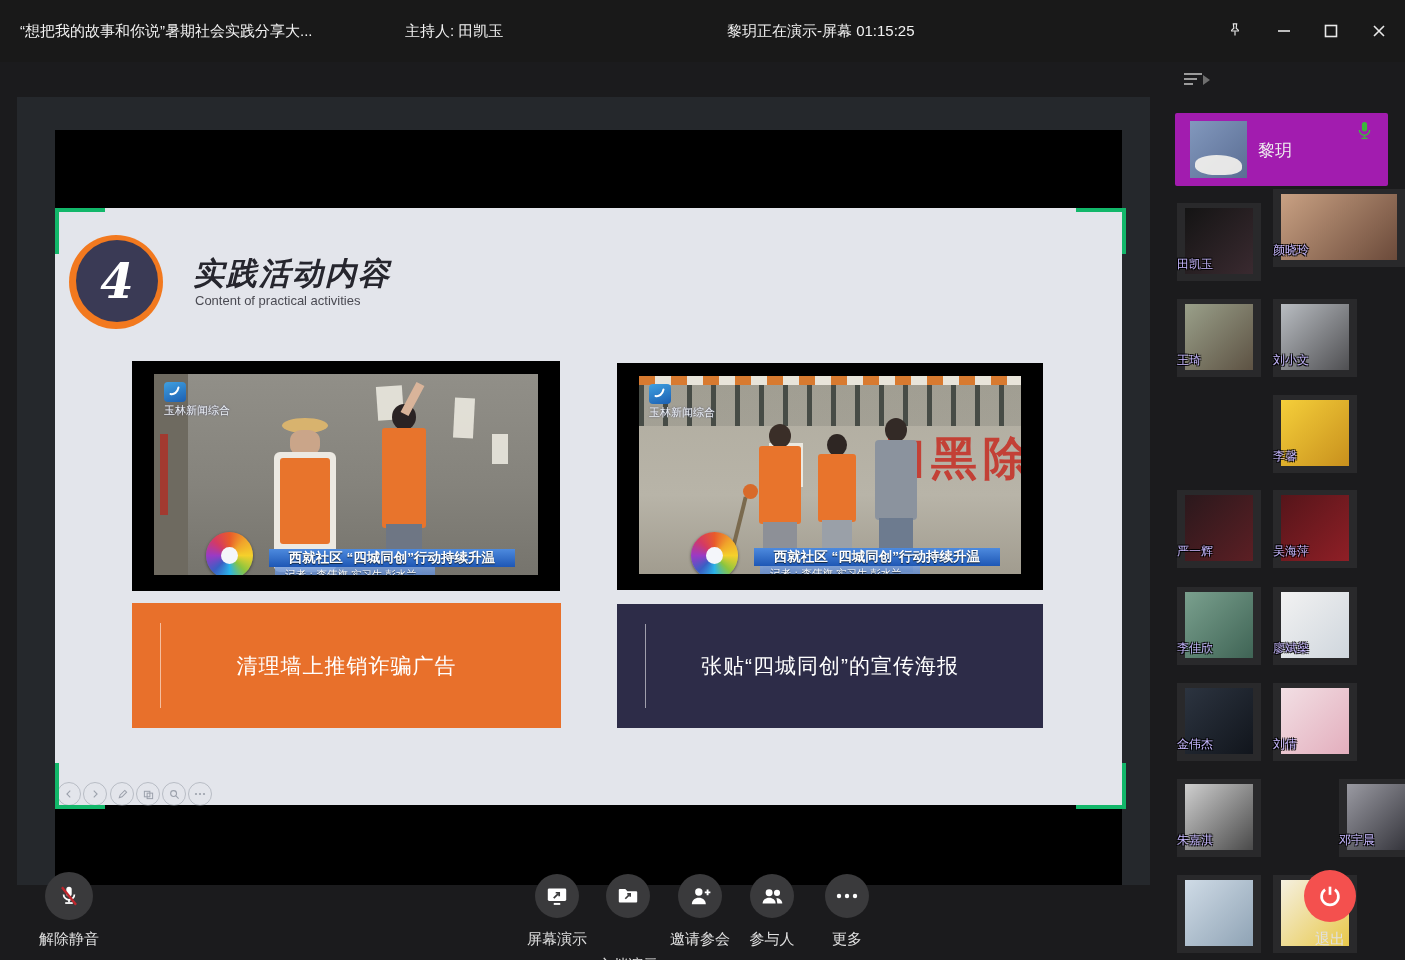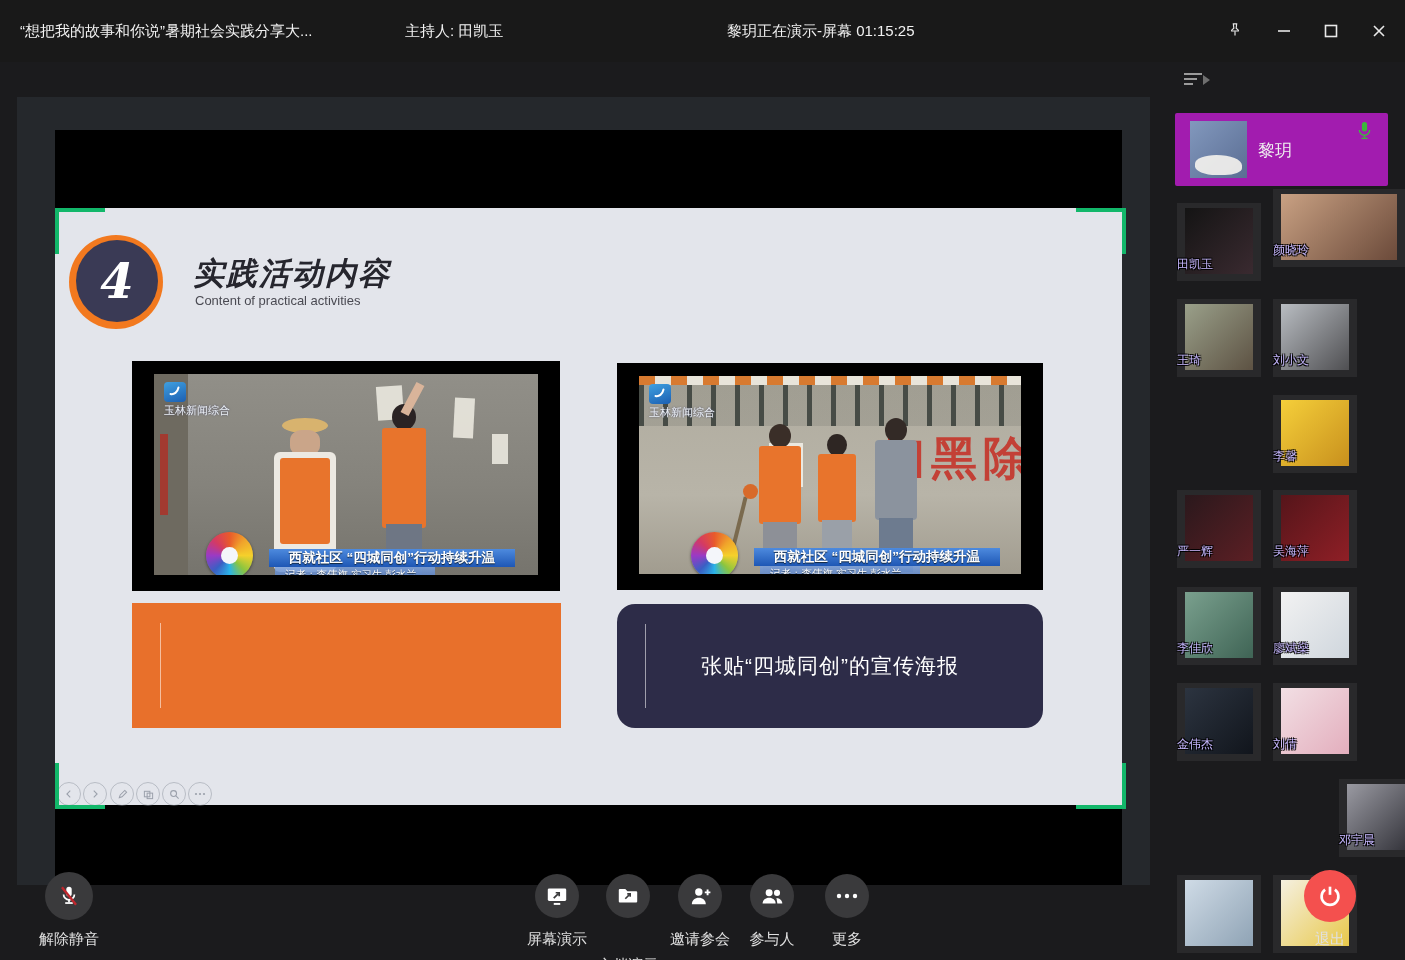--- a/index.html
+++ b/index.html
@@ -188,22 +188,23 @@
           </div>
 
           <div class="cap-main" style="left:115px;top:172px;width:246px;">西就社区 “四城同创”行动持续升温</div>
           <div class="cap-sub" style="left:121px;top:190px;width:150px;">记者：李伟旗 实习生 彭水兰</div>
           <div class="pinwheel" style="left:52px;top:156px;"></div>
         </div>
       </div>
 
       <div class="lblbox" style="left: 77px; top: 395px; width: 429px; height: 125px; background: linear-gradient(135deg, rgb(232, 112, 43), rgb(232, 112, 43));">
         <div class="bar"></div>
-      </div>
-      <div class="lblbox" style="left: 562px; top: 396px; width: 426px; height: 124px; background: linear-gradient(135deg, rgb(45, 44, 72), rgb(45, 44, 72)); border-radius: 18px;">
+        <span>清理墙上推销诈骗广告</span>
+      </div>
+      <div class="lblbox" style="left: 562px; top: 396px; width: 426px; height: 124px; background: linear-gradient(135deg, rgb(45, 44, 72), rgb(45, 44, 72));">
         <div class="bar"></div>
         <span>张贴“四城同创”的宣传海报</span>
       </div>
 
       <div class="mini" style="left:2px;top:574px;">
         <svg width="10" height="10" viewBox="0 0 12 12">
             <path d="M7.5 2L3.5 6l4 4" fill="none" stroke="#8a909c" stroke-width="1.3"></path>
           </svg>
       </div>
       <div class="mini" style="left:28px;top:574px;">
@@ -302,20 +303,24 @@
     <div class="nm">金伟杰</div>
   </div>
   <div class="tile" style="left:1273px;top:587px;">
     <div class="av" style="background: linear-gradient(135deg, rgb(242, 242, 242), rgb(207, 214, 221));"></div>
     <div class="nm">廖斌燊</div>
   </div>
   <div class="tile" style="left:1273px;top:683px;">
     <div class="av" style="background: linear-gradient(135deg, rgb(242, 223, 228), rgb(227, 174, 189));"></div>
     <div class="nm">刘倩</div>
   </div>
+  <div class="tile" style="left:1177px;top:779px;">
+    <div class="av" style="background: linear-gradient(135deg, rgb(207, 207, 207), rgb(74, 74, 74));"></div>
+    <div class="nm">朱嘉淇</div>
+  </div>
   <div class="tile" style="left:1339px;top:779px;">
     <div class="av" style="background: linear-gradient(135deg, rgb(154, 154, 162), rgb(46, 46, 53));"></div>
     <div class="nm">邓宇晨</div>
   </div>
   <div class="tile" style="left:1177px;top:875px;">
     <div class="av" style="background: linear-gradient(135deg, rgb(207, 219, 230), rgb(143, 163, 181));"></div>
   </div>
   <div class="tile" style="left:1273px;top:875px;">
     <div class="av" style="background: linear-gradient(135deg, rgb(245, 240, 224), rgb(232, 200, 74));"></div>
   </div>

